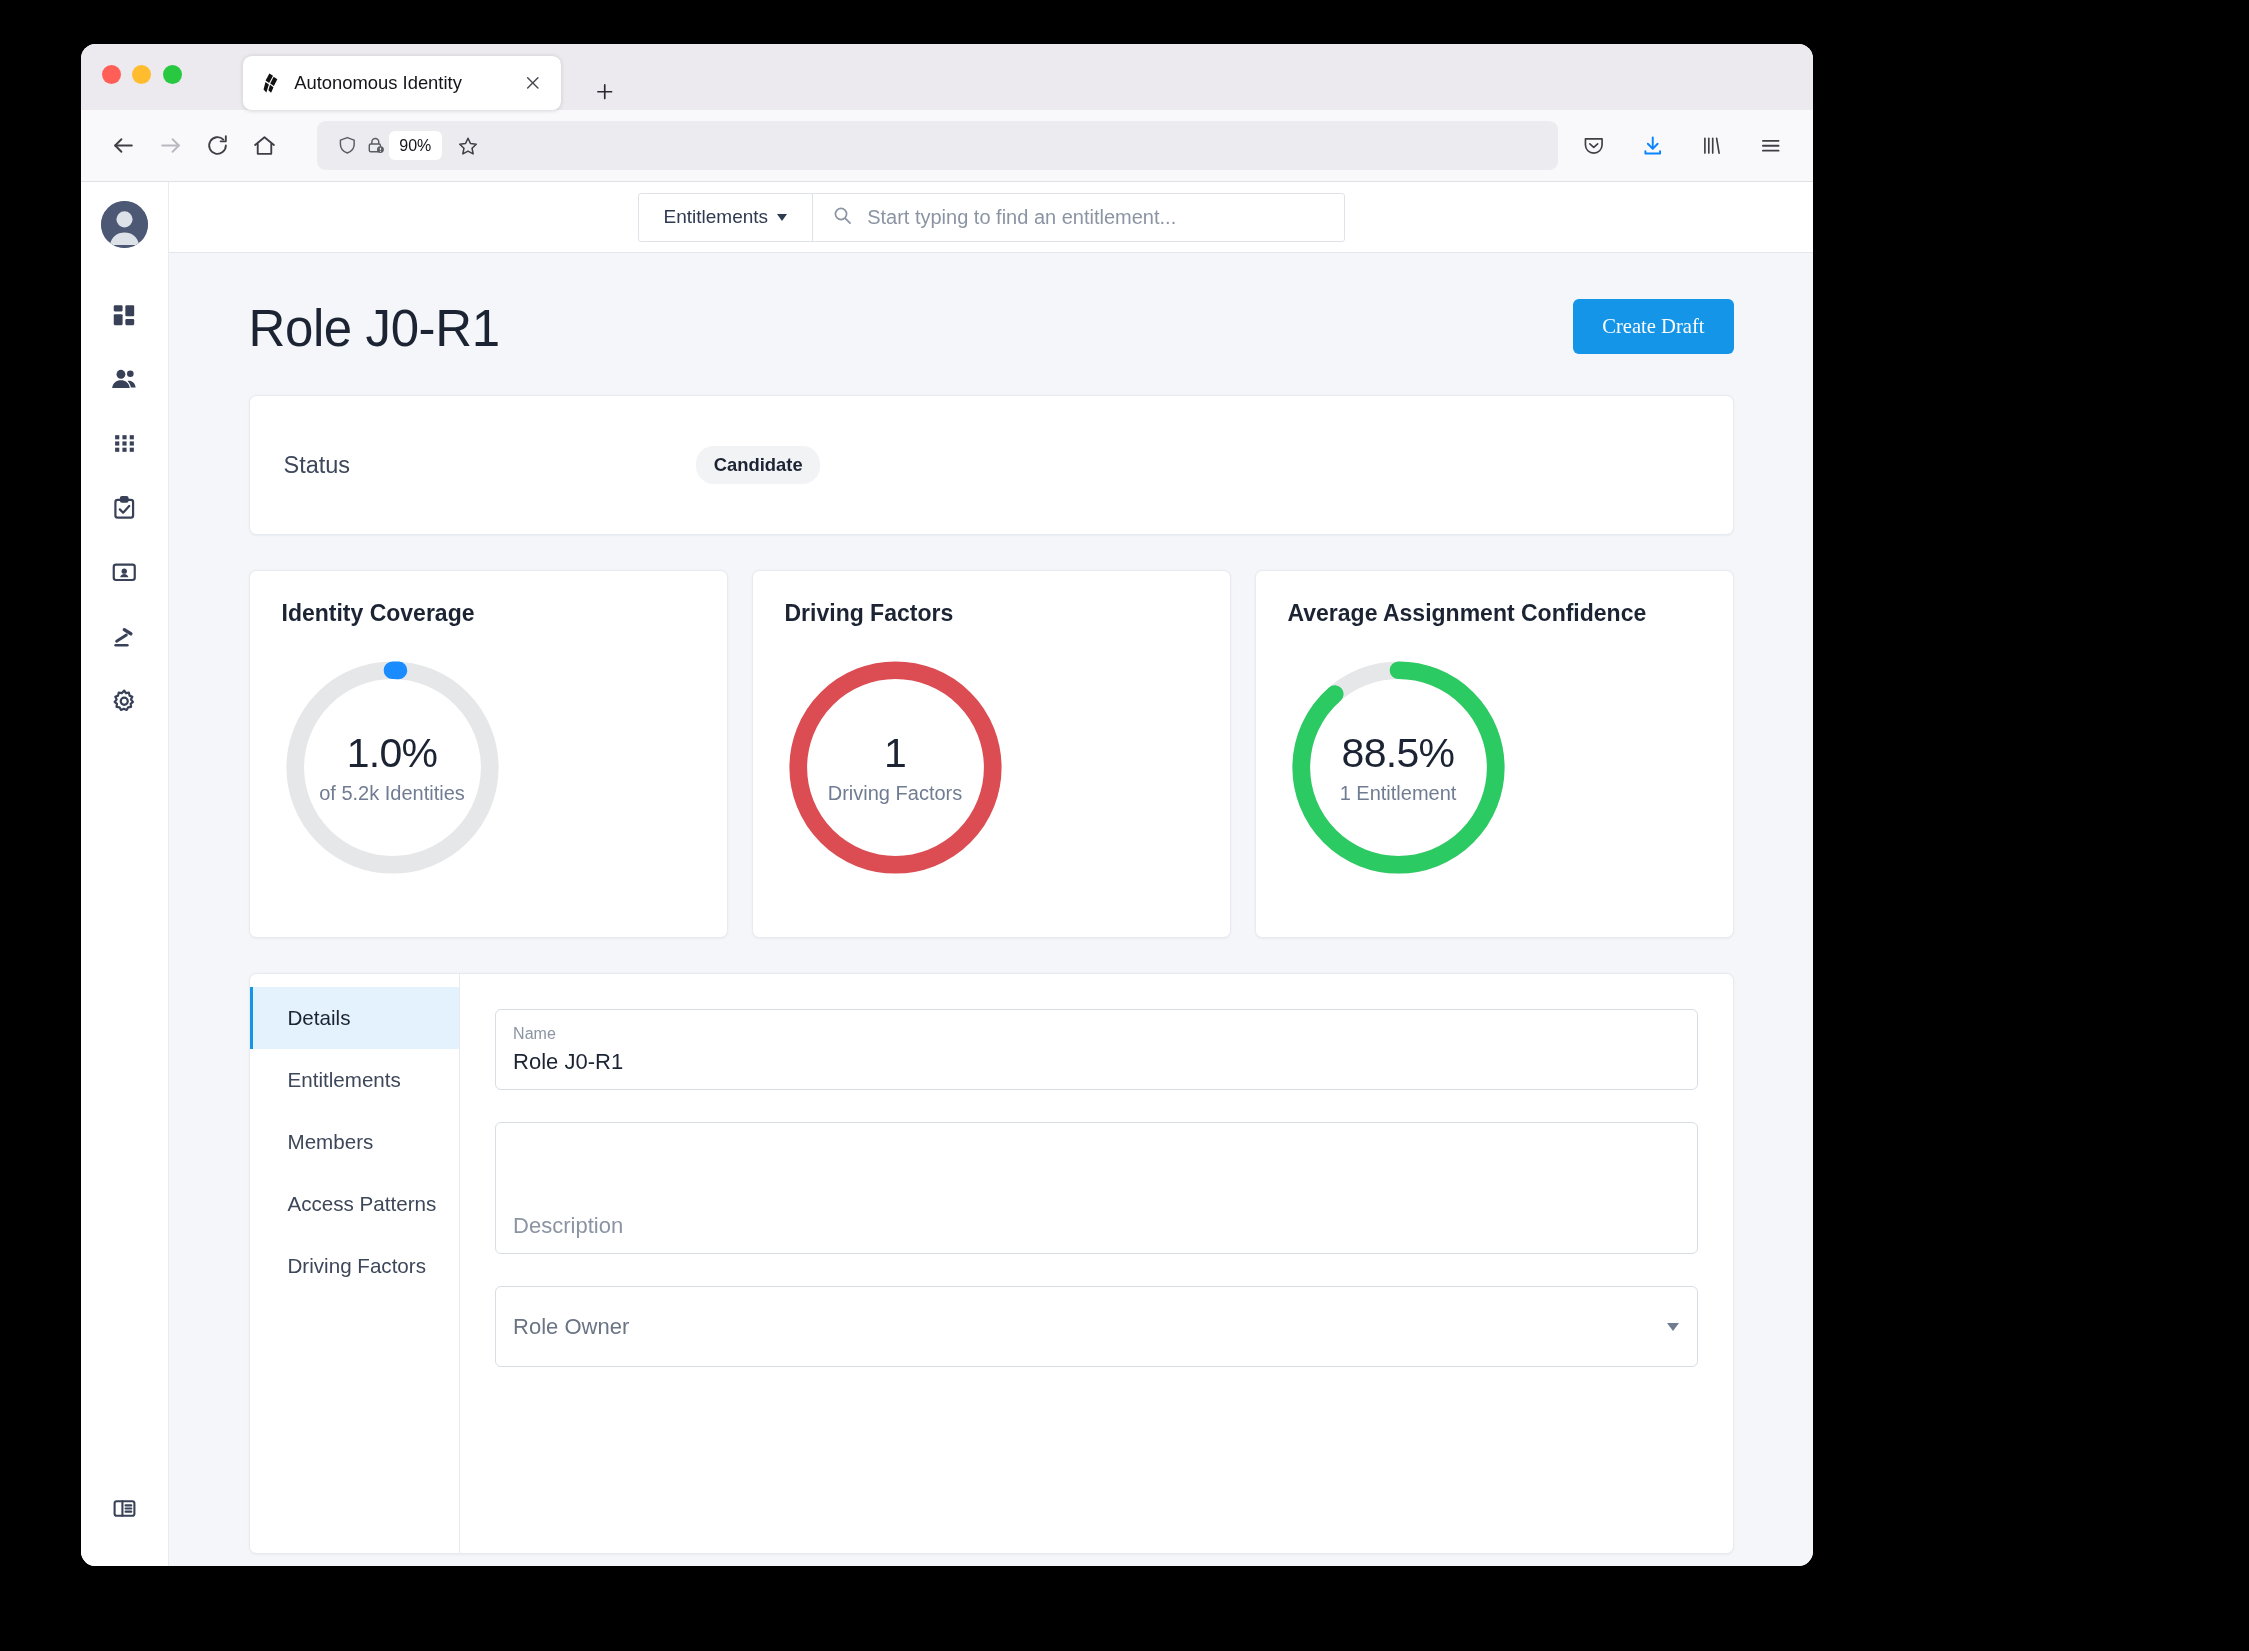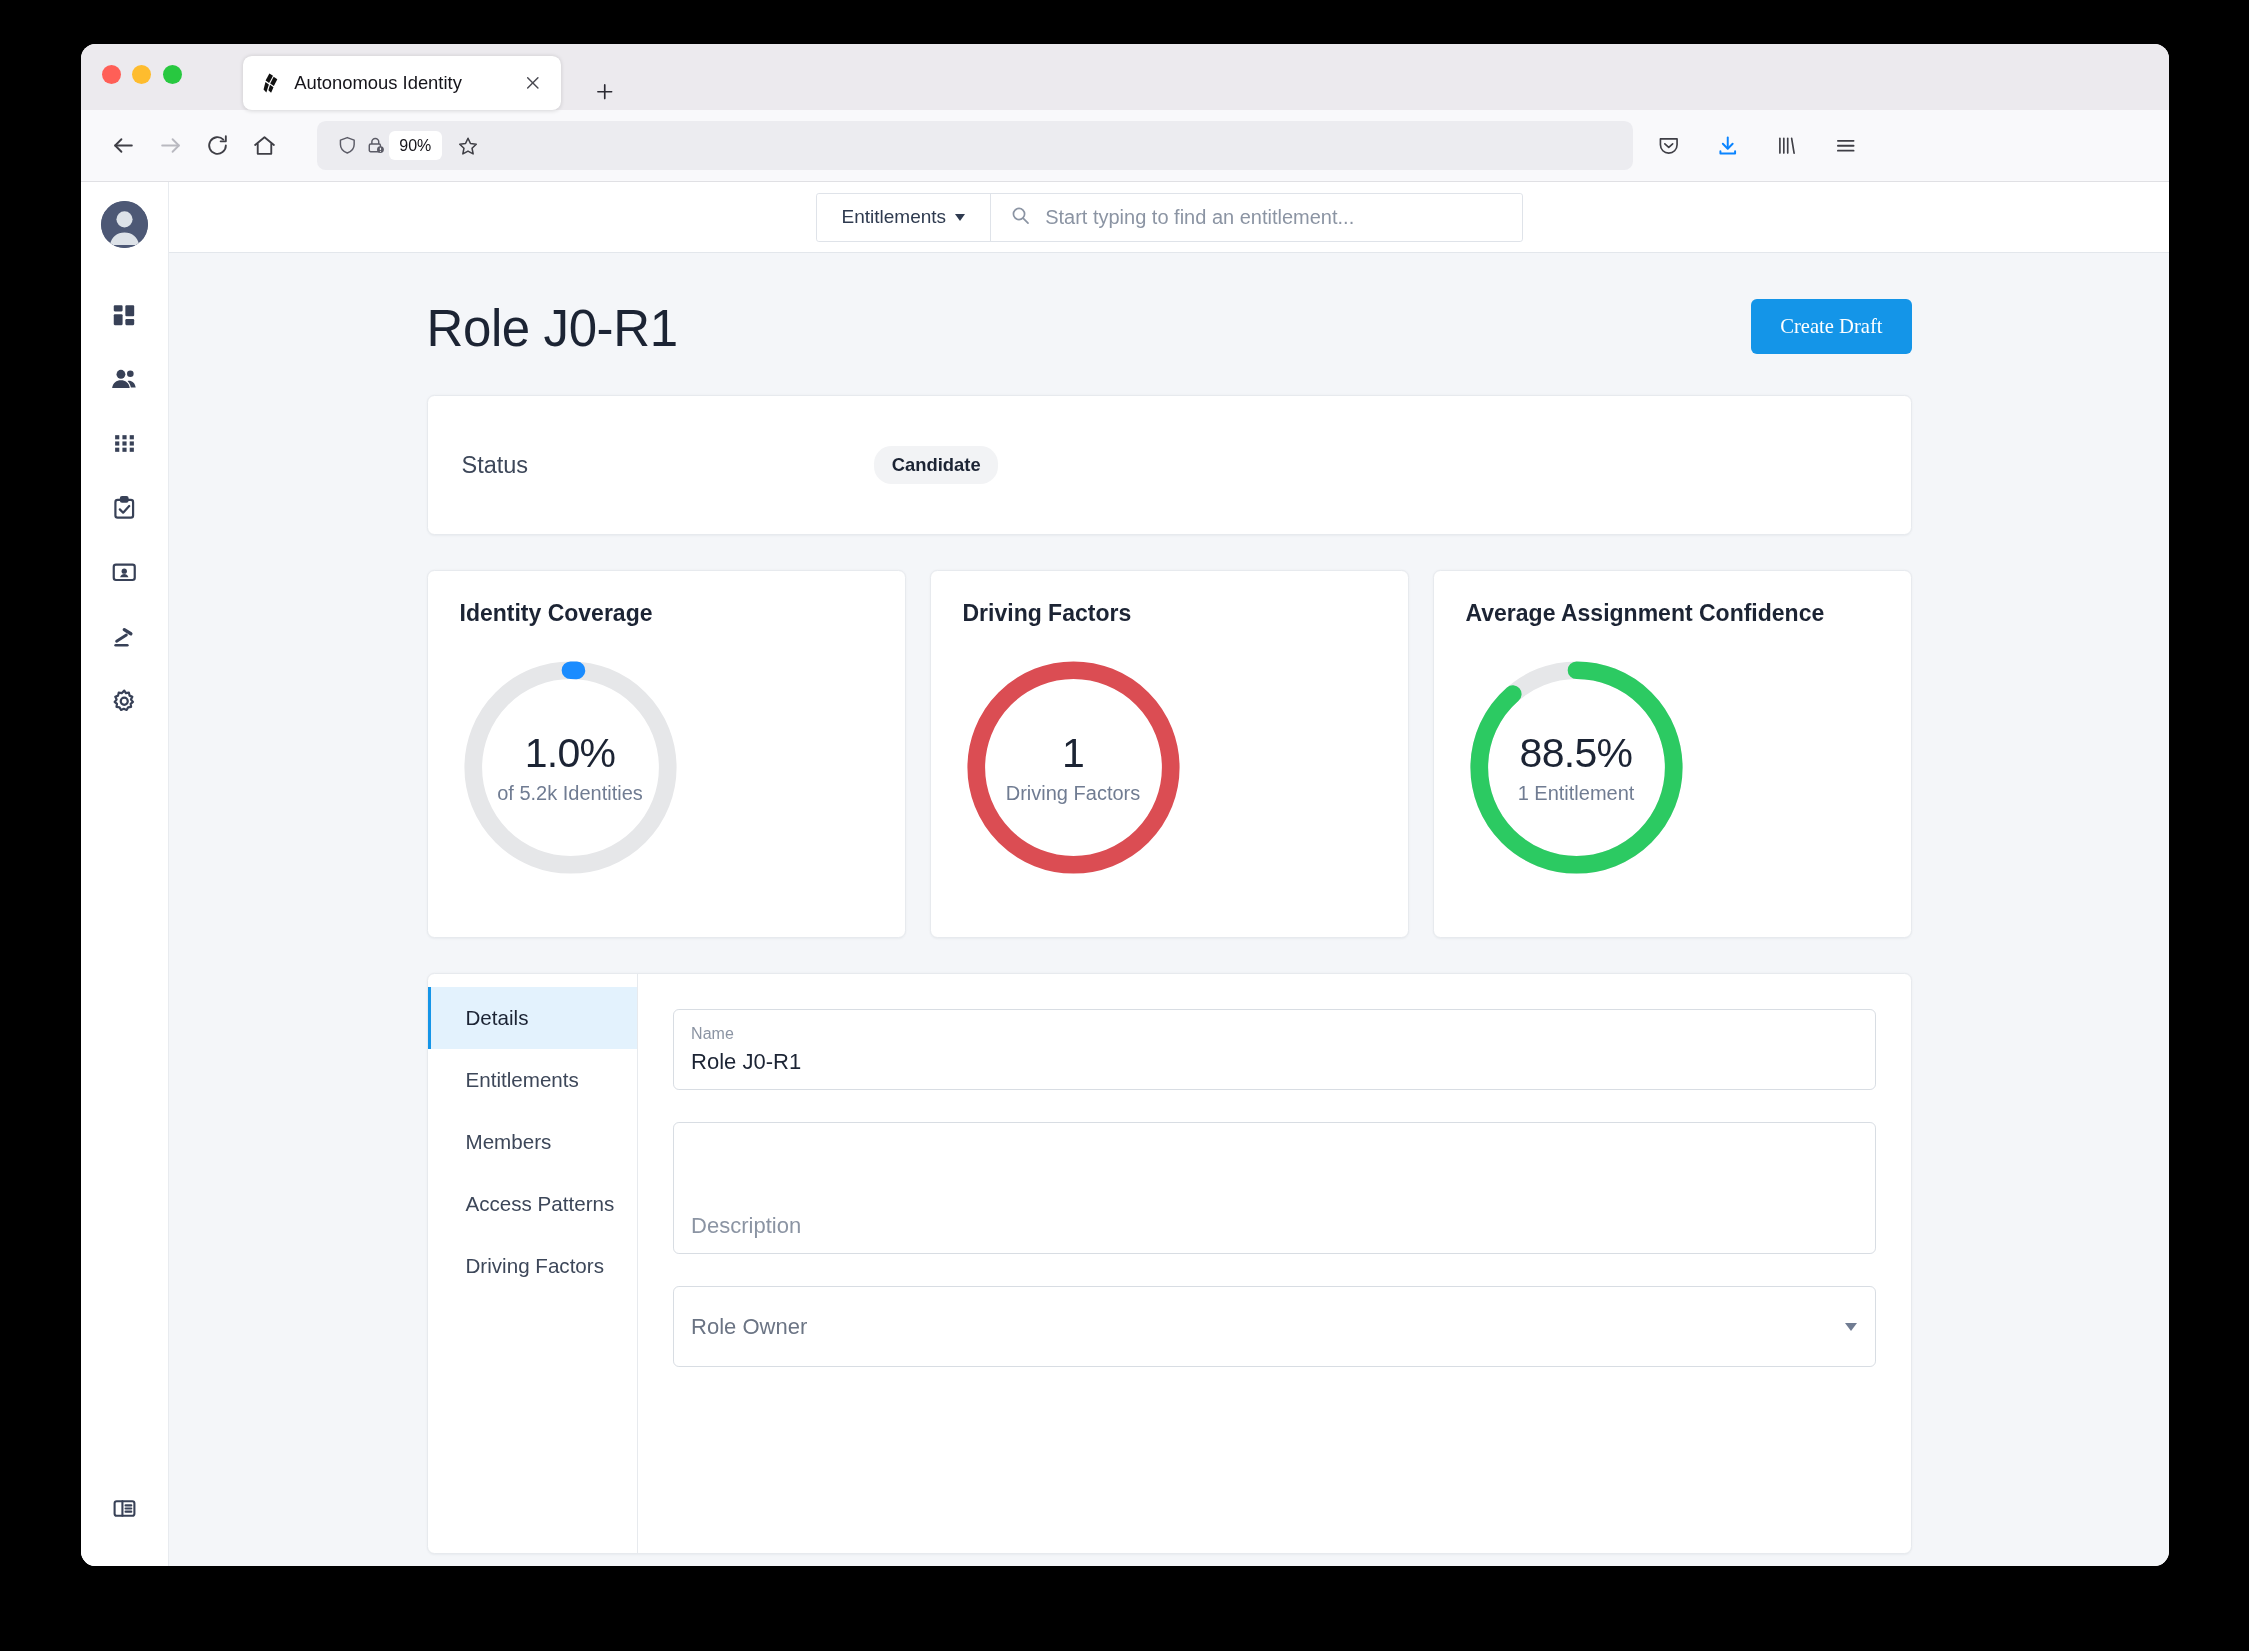--- a/index.html
+++ b/index.html
@@ -7,21 +7,21 @@
     width: 2250px; height: 1651px;
     background: #000000;
     font-family: "Liberation Sans", sans-serif;
     overflow: hidden;
   }
 
   
   .browser-window {
     position: absolute;
     left: 81px; top: 44px;
-    width: 2088px; height: 1522px;
+    width: 1732px; height: 1522px;
     background: #ffffff;
     border-radius: 14.7px;
     overflow: hidden;
     box-shadow: 0 8.8px 35px rgba(0,0,0,0.35);
   }
 
   
   .tabstrip {
     height: 66px;
     background: #eceaee;

